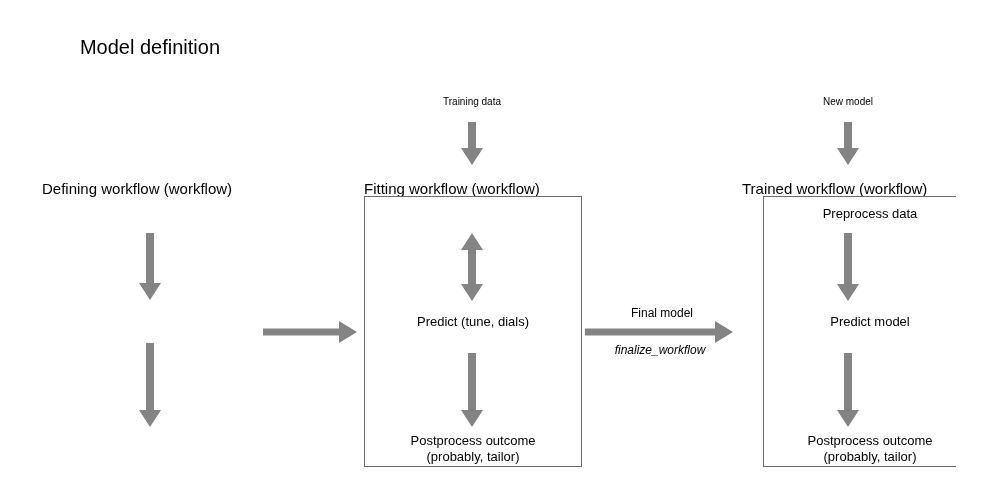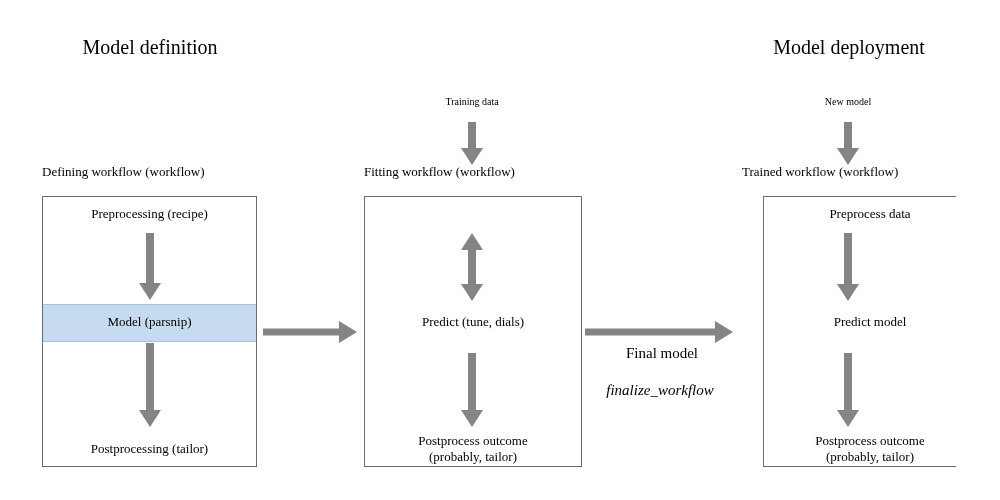--- a/index.html
+++ b/index.html
@@ -1,77 +1,70 @@
 <!DOCTYPE html>
 <html style="--background: #ffffff; --text: #000000; --arrow: #848484; --box-border: #6b6b6b; --highlight-fill: #c6dbef; --highlight-border: #a2c4dd;"><head>
 <meta charset="utf-8">
 <style>
   html,body{margin:0;padding:0;background:#fff;}
   .canvas{
     position:relative;width:956px;height:500px;overflow:hidden;
     background:var(--background,#fff);
-    font-family:Liberation Serif, serif;color:var(--text,#000);
+    font-family:Liberation Sans, sans-serif;color:var(--text,#000);
   }
   .title{
     position:absolute;top:36px;transform:translateX(-50%);
     font-size:20px;white-space:nowrap;
   }
   .input-label{
     position:absolute;top:96px;transform:translateX(-50%);
     font-size:10px;white-space:nowrap;
   }
   .box-label{
-    position:absolute;top:164px;font-size:13px;white-space:nowrap;
+    position:absolute;top:180px;font-size:15px;white-space:nowrap;
   }
   .wf-box{
     position:absolute;top:196px;height:271px;box-sizing:border-box;
     background:#fff;border:1px solid var(--box-border,#6b6b6b);
   }
   .box-item{
     position:absolute;left:50%;transform:translate(-50%,-50%);
     font-size:13px;line-height:16px;text-align:center;white-space:nowrap;
   }
   .item-top{top:17px;}
   .item-mid{top:125px;}
   .item-bottom{top:252px;}
   .highlight-band{
     position:absolute;left:0;right:0;top:107px;height:36px;
     background:var(--highlight-fill,#c6dbef);
     border-top:1px solid var(--highlight-border,#a2c4dd);
     border-bottom:1px solid var(--highlight-border,#a2c4dd);
   }
   .connector-label{
     position:absolute;transform:translate(-50%,-50%);
-    font-size:15px;white-space:nowrap;margin-top:40px;
+    font-size:12px;white-space:nowrap;
   }
   .connector-sublabel{font-style:italic;}
   .arrow-layer{position:absolute;left:0;top:0;pointer-events:none;}
   .arrow-layer polygon{fill:var(--arrow,#848484);}
 </style>
 </head>
 <body>
 
 <div class="canvas">
 
   <div class="title" style="left:150px">Model definition</div>
-  <div class="title" style="left:849px">Model deployment</div>
 
   <div class="input-label" style="left:472px">Training data</div>
   <div class="input-label" style="left:848px">New model</div>
 
   <div class="box-label" style="left:42px">Defining workflow (workflow)</div>
   <div class="box-label" style="left:364px">Fitting workflow (workflow)</div>
   <div class="box-label" style="left:742px">Trained workflow (workflow)</div>
 
-  <div class="wf-box" style="left:42px;width:215px">
-    <div class="highlight-band"></div>
-    <div class="box-item item-top">Preprocessing (recipe)</div>
-    <div class="box-item item-mid">Model (parsnip)</div>
-    <div class="box-item item-bottom">Postprocessing (tailor)</div>
-  </div>
 
   <div class="wf-box" style="left:364px;width:218px">
     <div class="box-item item-mid">Predict (tune, dials)</div>
     <div class="box-item item-bottom">
       <span style="display:block">Postprocess outcome</span>
       <span style="display:block">(probably, tailor)</span>
     </div>
   </div>
 
   <div class="wf-box" style="left:763px;width:214px">

